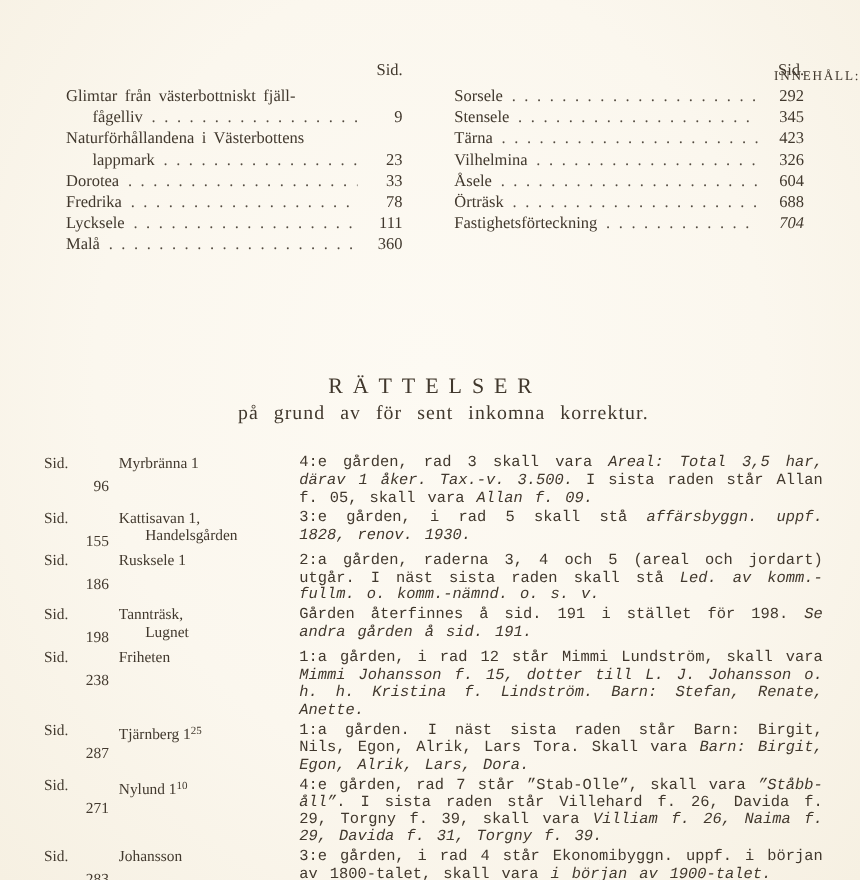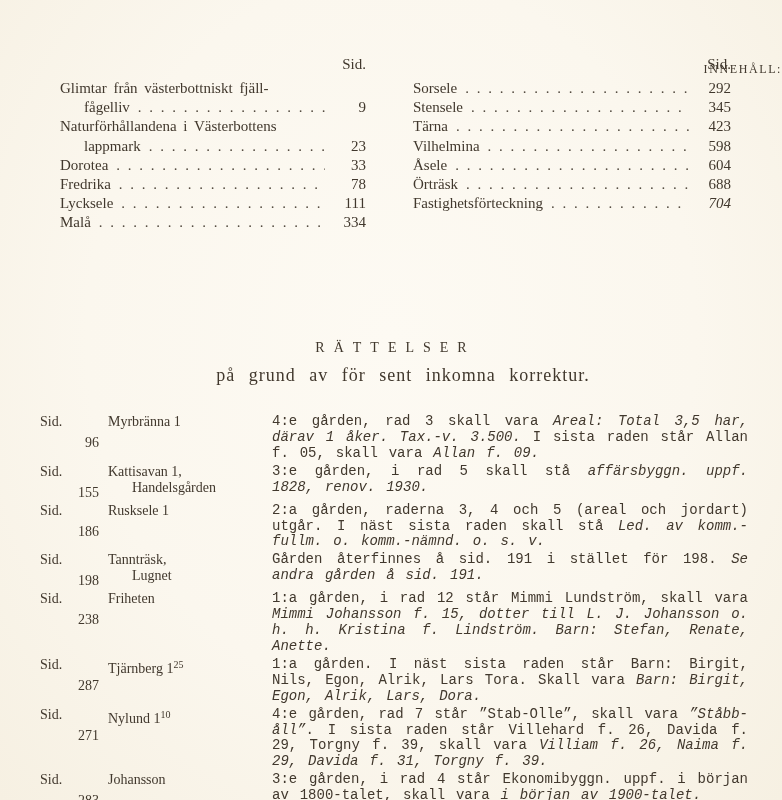--- a/index.html
+++ b/index.html
@@ -17,21 +17,21 @@
   .sid-header{text-align:right;font-size:15px;line-height:19px;margin-bottom:5px;}
   .toc-line{display:flex;align-items:flex-start;font-size:15px;line-height:19.2px;}
   .toc-line.ind{padding-left:24px;font-family:Liberation Serif, serif;}
   .toc-label{word-spacing:3px;white-space:nowrap;}
   .dots{flex:1;overflow:hidden;white-space:nowrap;margin:0 5px 0 8px;opacity:.9;}
   .dots::before{content:". . . . . . . . . . . . . . . . . . . . . . . . . . . . . . . . . . . . . . . . . . . . . . . .";letter-spacing:2px;}
   .toc-page{width:36px;text-align:right;flex:none;}
   .it{font-style:italic;}
   .sup{font-size:10px;vertical-align:5px;}
   .corr-title{position:absolute;top:340px;left:0;width:100%;text-align:center;margin:0;
-    font-size:14px;font-weight:normal;letter-spacing:9px;text-indent:9px;}
+    font-size:20px;font-weight:normal;letter-spacing:9px;text-indent:9px;}
   .corr-subtitle{position:absolute;top:365px;left:12px;width:100%;text-align:center;
     font-size:18px;word-spacing:8px;letter-spacing:1px;}
   .corr-list{position:absolute;top:414px;left:40px;width:708px;}
   .corr-row{display:flex;align-items:flex-start;margin-bottom:2px;
     font-size:14px;line-height:15.9px;}
   .corr-label{display:flex;width:232px;flex:none;}
   .corr-sid{width:33px;flex:none;}
   .corr-num{width:26px;flex:none;text-align:right;margin-right:9px;margin-top:21px;}
   .corr-name{flex:1;}
   .corr-name-line.ind{padding-left:24px;}
@@ -74,21 +74,21 @@
           <span class="toc-page">78</span>
         </div>
         <div class="toc-line">
           <span class="toc-label">Lycksele</span>
           <span class="dots"></span>
           <span class="toc-page">111</span>
         </div>
         <div class="toc-line">
           <span class="toc-label">Malå</span>
           <span class="dots"></span>
-          <span class="toc-page">334</span>
+          <span class="toc-page">360</span>
         </div>
       </div>
   </div>
 
   <div class="toc-col right">
     <div class="sid-header">Sid.</div>
     <div id="toc-right">
         <div class="toc-line">
           <span class="toc-label">Sorsele</span>
           <span class="dots"></span>
@@ -100,21 +100,21 @@
           <span class="toc-page">345</span>
         </div>
         <div class="toc-line">
           <span class="toc-label">Tärna</span>
           <span class="dots"></span>
           <span class="toc-page">423</span>
         </div>
         <div class="toc-line">
           <span class="toc-label">Vilhelmina</span>
           <span class="dots"></span>
-          <span class="toc-page">598</span>
+          <span class="toc-page">326</span>
         </div>
         <div class="toc-line">
           <span class="toc-label">Åsele</span>
           <span class="dots"></span>
           <span class="toc-page">604</span>
         </div>
         <div class="toc-line">
           <span class="toc-label">Örträsk</span>
           <span class="dots"></span>
           <span class="toc-page">688</span>

